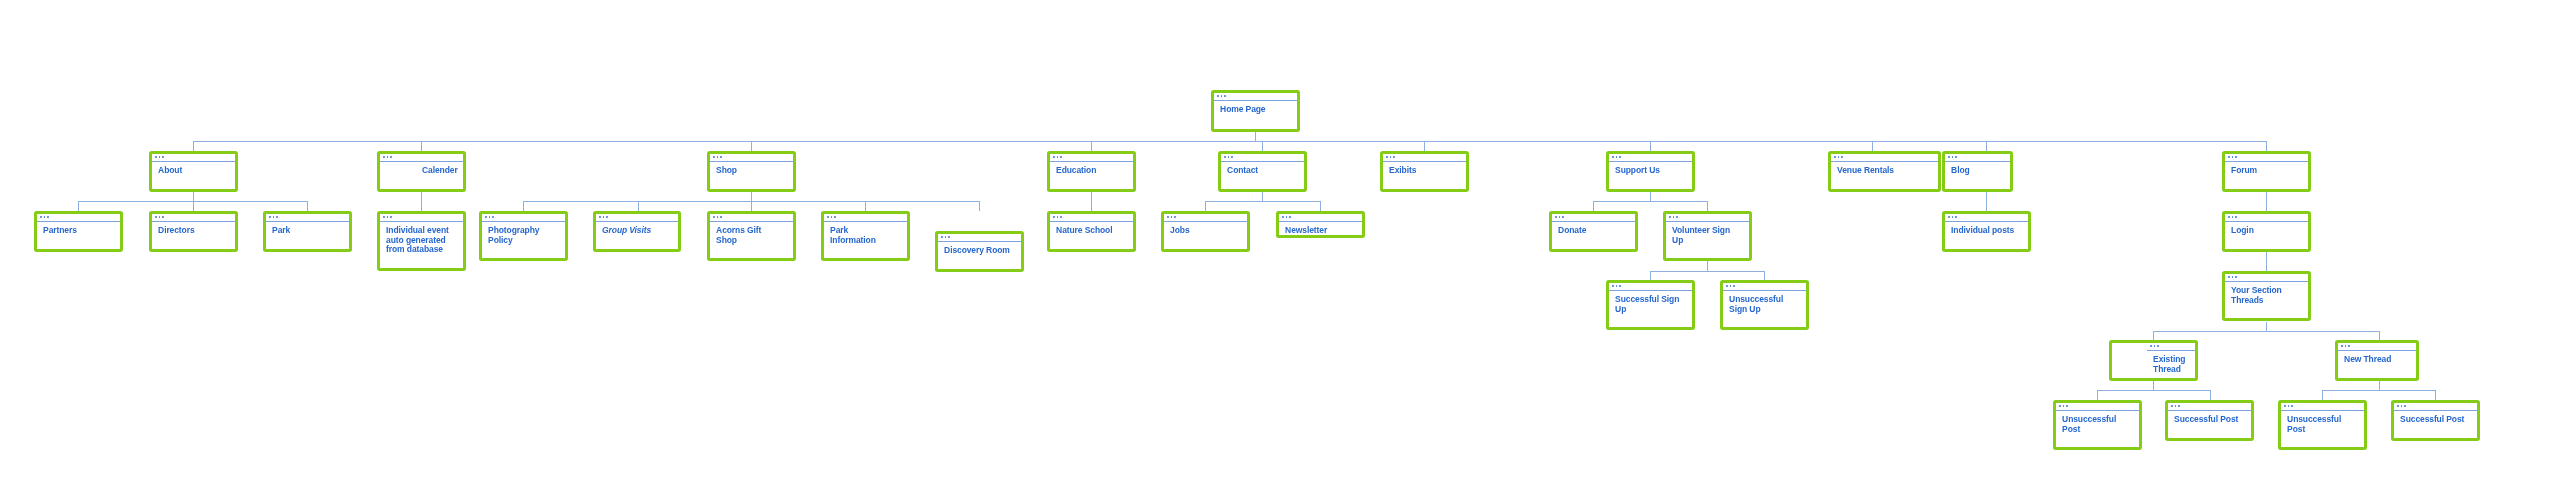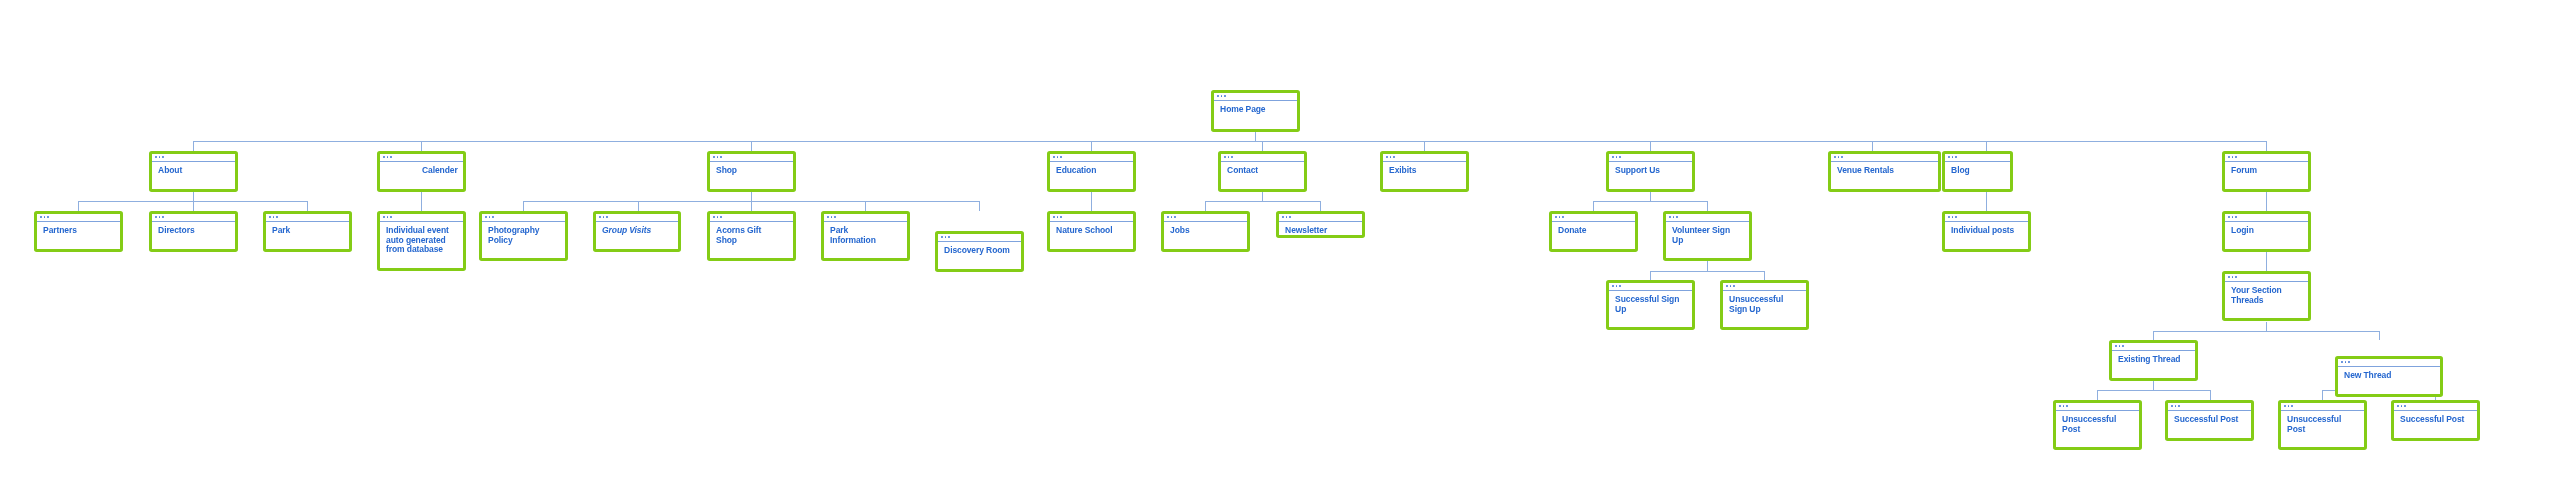--- a/index.html
+++ b/index.html
@@ -395,31 +395,31 @@
       <div class="bar">
         <span class="dots">
           <i></i>
           <i></i>
           <i></i>
         </span>
       </div>
       <div class="label">Your Section
 Threads</div>
     </div>
-    <div class="node" style="left: 2109px; top: 340px; width: 89px; height: 41px;">
+    <div class="node" style="left: 2109px; top: 340px; width: 89px; height: 41px; padding-left: 35px;">
       <div class="bar">
         <span class="dots">
           <i></i>
           <i></i>
           <i></i>
         </span>
       </div>
       <div class="label">Existing Thread</div>
     </div>
-    <div class="node" style="left: 2335px; top: 340px; width: 108px; height: 41px; margin-top: 16px;">
+    <div class="node" style="left: 2335px; top: 340px; width: 84px; height: 41px;">
       <div class="bar">
         <span class="dots">
           <i></i>
           <i></i>
           <i></i>
         </span>
       </div>
       <div class="label">New Thread</div>
     </div>
     <div class="node" style="left: 2053px; top: 400px; width: 89px; height: 50px;">

